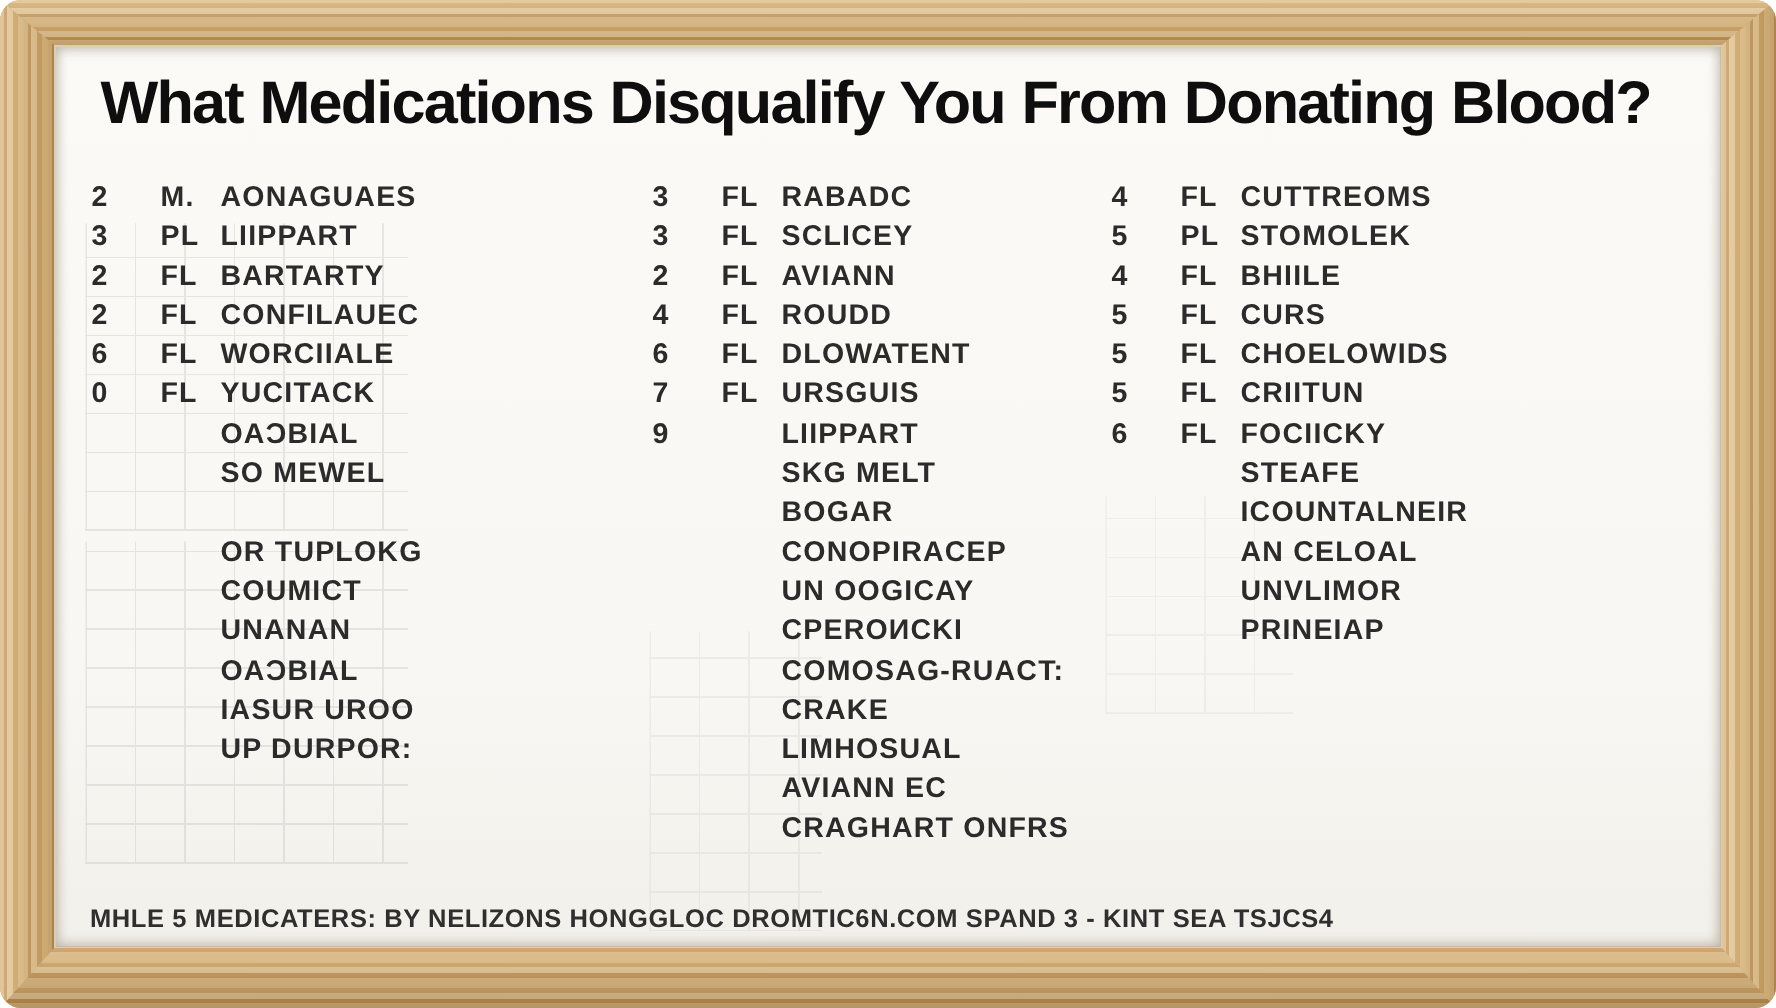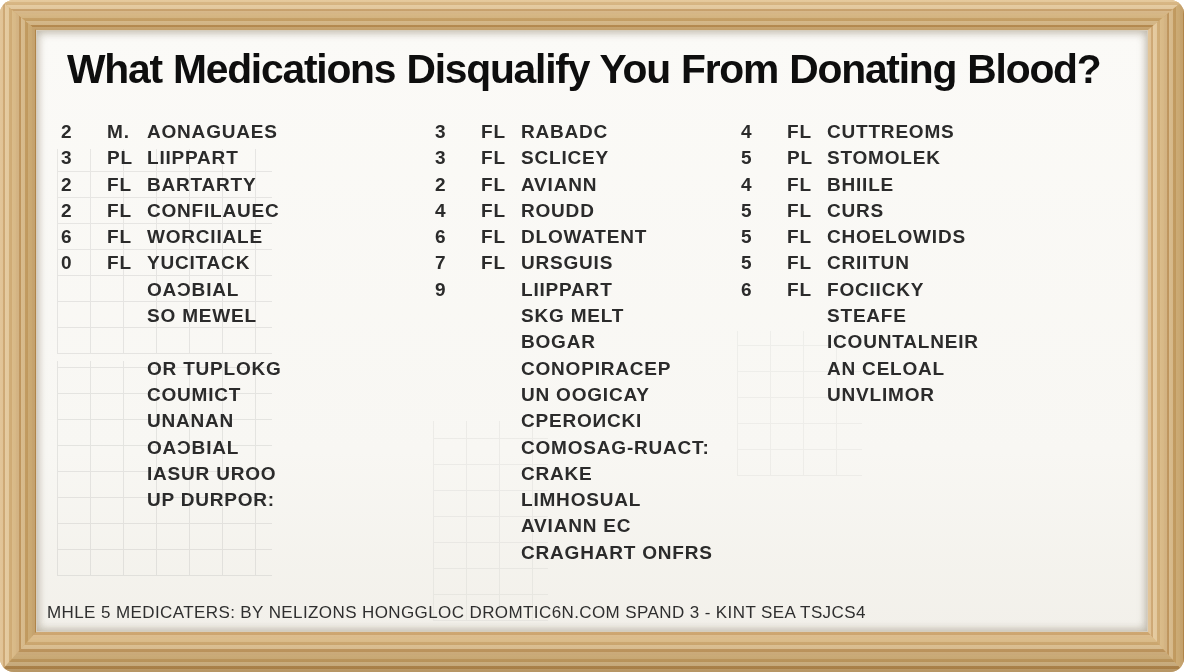--- a/index.html
+++ b/index.html
@@ -74,22 +74,22 @@
   .col{position:absolute;top:88px;}
   .col .row{display:flex;line-height:26.3px;height:26.3px;
     font-size:19px;font-weight:700;color:#2b2b2b;letter-spacing:.8px;}
   .col .num{width:46px;flex:0 0 46px;}
   .col .prefix{width:40px;flex:0 0 40px;}
   .col .name{white-space:nowrap;}
   #col-0{left:24px;}
   #col-1{left:398px;}
   #col-2{left:704px;}
   .caption{
-    position:absolute;left:10px;bottom:8px;
-    font-size:17px;font-weight:400;color:#2f2f2f;letter-spacing:.4px;
+    position:absolute;left:23px;bottom:8px;
+    font-size:17px;font-weight:700;color:#2f2f2f;letter-spacing:.4px;
     white-space:nowrap;
   }
 </style>
 </head>
 <body>
 
 <div class="stage">
   <div class="frame">
     <div class="wood h top"></div>
     <div class="wood h bottom"></div>
@@ -316,18 +316,23 @@
           <div class="row">
             <span class="num"></span>
             <span class="prefix"></span>
             <span class="name">AN CELOAL</span>
           </div>
           <div class="row">
             <span class="num"></span>
             <span class="prefix"></span>
             <span class="name">UNVLIMOR</span>
           </div>
+          <div class="row">
+            <span class="num"></span>
+            <span class="prefix"></span>
+            <span class="name">PRINEIAP</span>
+          </div>
         </div>
 
       <div class="caption">MHLE 5 MEDICATERS: BY NELIZONS HONGGLOC DROMTIC6N.COM SPAND 3 - KINT SEA TSJCS4</div>
     </div>
   </div>
 </div>
 
 </body></html>

